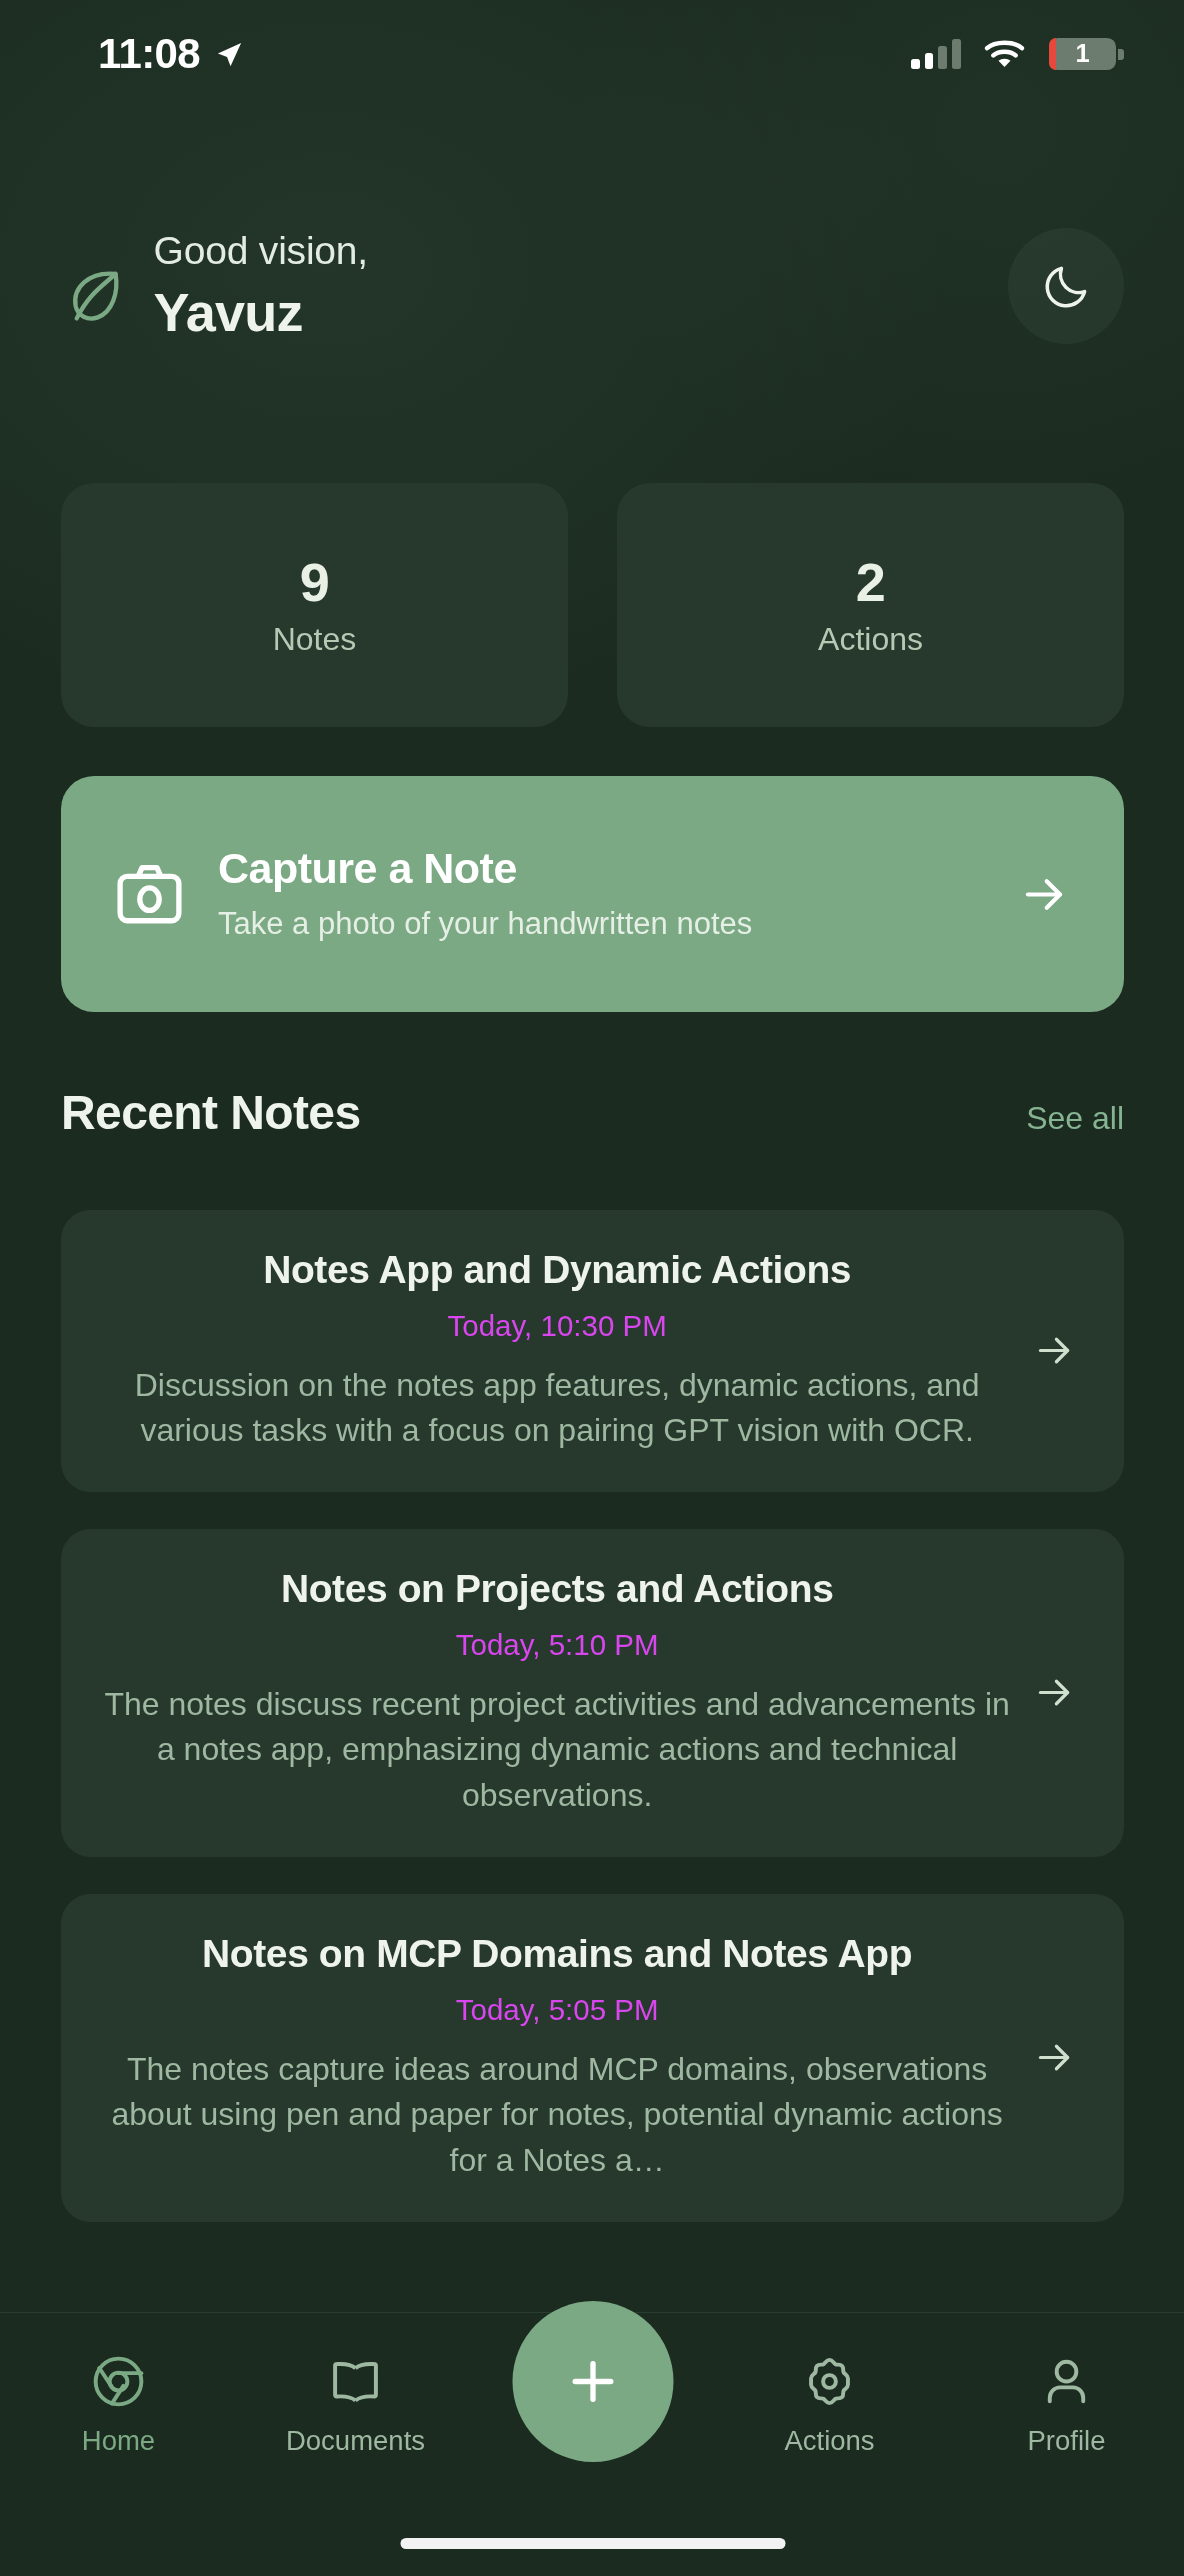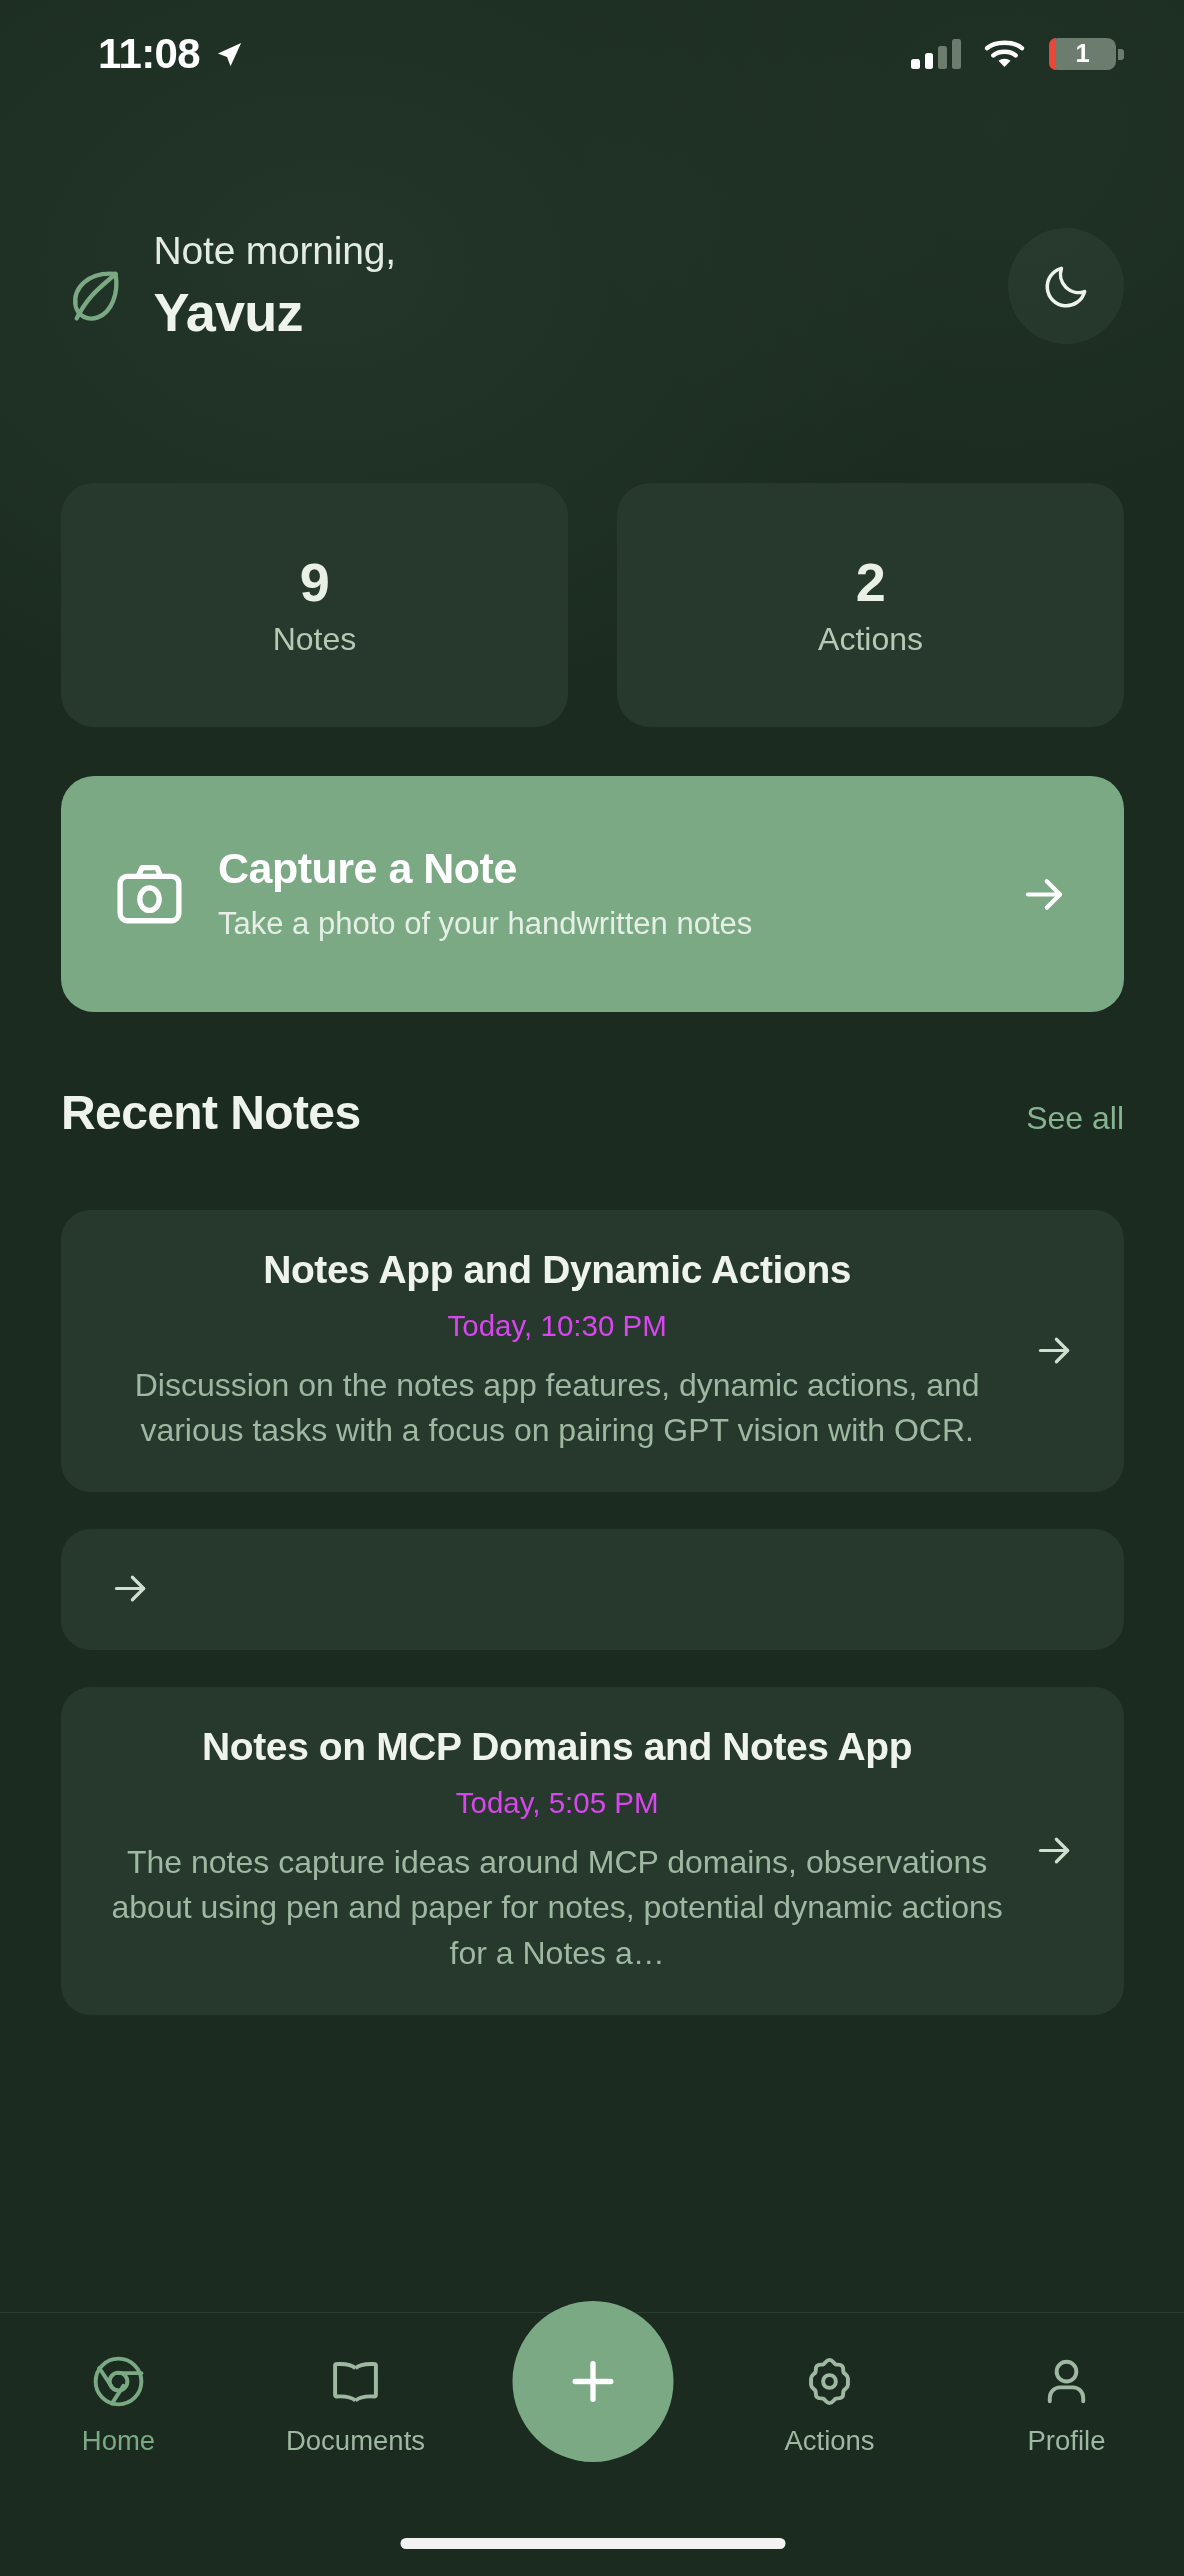--- a/index.html
+++ b/index.html
@@ -231,21 +231,21 @@
   </div>
 
   <div class="greeting">
     <div class="leaf-wrap">
       <svg width="61" height="61" viewBox="0 0 24 24">
         <path d="M19.5 3.5 C 9 2.5, 2.5 9, 3.8 16.2 C 4.6 20, 8.5 22, 12.5 20.6 C 18 18.6, 20.8 11, 19.5 3.5 Z" stroke="#7aa984" stroke-width="1.7" fill="none" stroke-linecap="round" stroke-linejoin="round"></path>
         <path d="M19.5 3.5 C 14 8.5, 9 11.5, 4.2 21" stroke="#7aa984" stroke-width="1.7" fill="none" stroke-linecap="round"></path>
       </svg>
     </div>
     <div class="greet-text">
-      <div class="greet-hello">Note morning,</div>
+      <div class="greet-hello">Good vision,</div>
       <div class="greet-name">Yavuz</div>
     </div>
     <div class="moon-btn">
       <svg width="53" height="53" viewBox="0 0 24 24">
         <path d="M20.2 14.3 A 8.3 8.3 0 0 1 9.7 3.8 A 8.6 8.6 0 1 0 20.2 14.3 Z" stroke="#eef4ec" stroke-width="1.6" fill="none" stroke-linecap="round" stroke-linejoin="round"></path>
       </svg>
     </div>
   </div>
 
   <div class="stats">
@@ -290,20 +290,25 @@
       </div>
       <div class="note-arrow">
         <svg width="45" height="45" viewBox="0 0 24 24">
           <path d="M4.5 12 H 19" stroke="#cfe0cf" stroke-width="1.7" stroke-linecap="round"></path>
           <path d="M13 6 L 19 12 L 13 18" stroke="#cfe0cf" stroke-width="1.7" fill="none" stroke-linecap="round" stroke-linejoin="round"></path>
         </svg>
       </div>
     </div>
 
     <div class="note-card">
+      <div class="note-body">
+        <div class="note-title">Notes on Projects and Actions</div>
+        <div class="note-time">Today, 5:10 PM</div>
+        <div class="note-snippet">The notes discuss recent project activities and advancements in a notes app, emphasizing dynamic actions and technical observations.</div>
+      </div>
       <div class="note-arrow">
         <svg width="45" height="45" viewBox="0 0 24 24">
           <path d="M4.5 12 H 19" stroke="#cfe0cf" stroke-width="1.7" stroke-linecap="round"></path>
           <path d="M13 6 L 19 12 L 13 18" stroke="#cfe0cf" stroke-width="1.7" fill="none" stroke-linecap="round" stroke-linejoin="round"></path>
         </svg>
       </div>
     </div>
 
     <div class="note-card">
       <div class="note-body">

